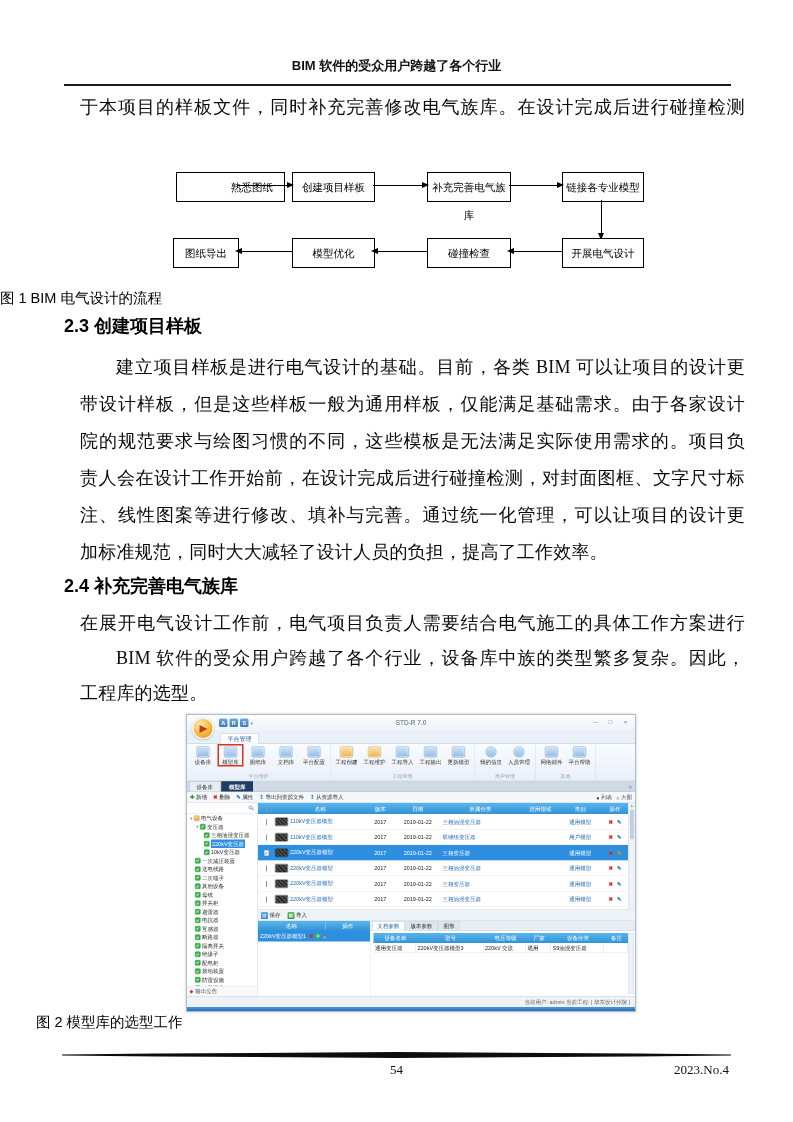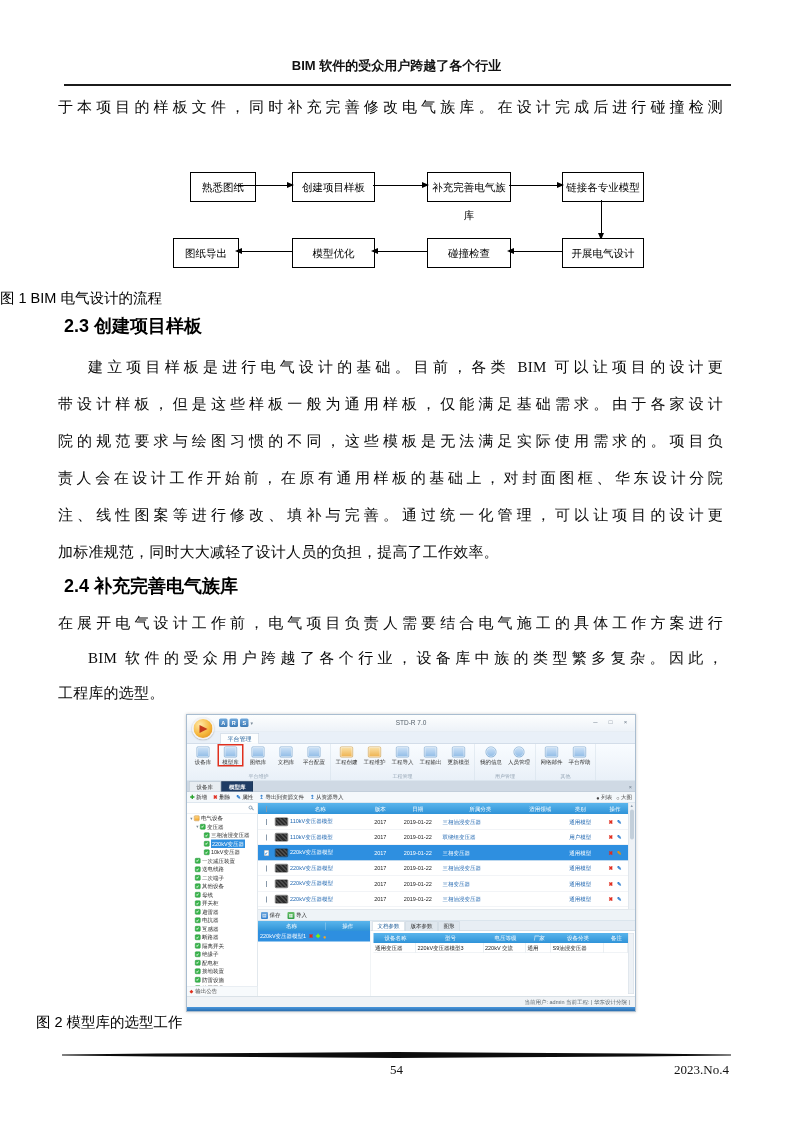--- a/index.html
+++ b/index.html
@@ -2,21 +2,21 @@
 <html><head>
 <meta charset="utf-8">
 <style>
   html,body{margin:0;padding:0;background:#ffffff;}
   .page{position:relative;width:793px;height:1122px;background:#fff;overflow:hidden;
         font-family:"Liberation Serif",serif;color:#111;}
   
   .hdr-title{position:absolute;top:57px;left:0;width:100%;text-align:center;
              font-family:"Liberation Sans",sans-serif;font-weight:bold;font-size:13px;color:#111;}
   .hdr-rule{position:absolute;top:84px;left:64px;right:62px;border-top:2px solid #1b1b1b;}
-  .para{position:absolute;left:58px;width:665px;font-size:15px;color:#0a0a0a;}
+  .para{position:absolute;left:80px;width:665px;font-size:18px;color:#0a0a0a;}
   .jline{height:38px;line-height:38px;text-align:justify;text-align-last:justify;letter-spacing:.2px;white-space:nowrap;}
   .jline.last{text-align-last:left;}
   .jline.ind{text-indent:2em;}
   .h2{position:absolute;left:64px;font-family:"Liberation Sans",sans-serif;font-weight:bold;font-size:18px;color:#000;}
   .caption{position:absolute;left:0;width:100%;text-align:left;
            font-family:"Liberation Sans",sans-serif;font-size:14.5px;color:#000;}
   
   .flow{position:absolute;top:166px;left:0;width:793px;height:125px;font-family:"Liberation Sans",sans-serif;}
   .fbox{position:absolute;height:28px;line-height:28px;border:1px solid #000;text-align:center;
         font-size:10.5px;color:#000;background:#fff;}
@@ -147,21 +147,21 @@
 <div class="page">
 
   <div class="hdr-title">BIM 软件的受众用户跨越了各个行业</div>
   <div class="hdr-rule"></div>
 
   <div class="para" style="top:88px;">
     <div class="jline">于本项目的样板文件，同时补充完善修改电气族库。在设计完成后进行碰撞检测</div>
   </div>
 
   <div class="flow">
-    <div class="fbox" style="left:190px;top:6px;width:64px;">熟悉图纸</div>
+    <div class="fbox" style="left:176px;top:6px;width:64px;padding-left:43px;">熟悉图纸</div>
     <div class="fbox" style="left:292px;top:6px;width:81px;">创建项目样板</div>
     <div class="fbox" style="left:427px;top:6px;width:82px;">补充完善电气族库</div>
     <div class="fbox" style="left:562px;top:6px;width:80px;">链接各专业模型</div>
     <div class="ar-r" style="left:237px;top:19px;width:55px;"></div>
     <div class="ar-r" style="left:373px;top:19px;width:54px;"></div>
     <div class="ar-r" style="left:509px;top:19px;width:53px;"></div>
     <div class="ar-d" style="left:601px;top:34px;height:38px;"></div>
     <div class="fbox" style="left:173px;top:72px;width:64px;">图纸导出</div>
     <div class="fbox" style="left:292px;top:72px;width:81px;">模型优化</div>
     <div class="fbox" style="left:427px;top:72px;width:82px;">碰撞检查</div>
@@ -170,21 +170,21 @@
     <div class="ar-l" style="left:373px;top:85px;width:54px;"></div>
     <div class="ar-l" style="left:509px;top:85px;width:53px;"></div>
   </div>
   <div class="caption" style="top:289px;">图 1  BIM 电气设计的流程</div>
 
   <div class="h2" style="top:314px;">2.3 创建项目样板</div>
   <div class="para" style="top:349px;">
     <div class="jline ind" style="height:37px;line-height:37px;">建立项目样板是进行电气设计的基础。目前，各类 BIM 可以让项目的设计更</div>
     <div class="jline" style="height:37px;line-height:37px;">带设计样板，但是这些样板一般为通用样板，仅能满足基础需求。由于各家设计</div>
     <div class="jline" style="height:37px;line-height:37px;">院的规范要求与绘图习惯的不同，这些模板是无法满足实际使用需求的。项目负</div>
-    <div class="jline" style="height:37px;line-height:37px;">责人会在设计工作开始前，在原有通用样板的基础上，对封面图框、华东设计分院</div>
+    <div class="jline" style="height:37px;line-height:37px;">责人会在设计工作开始前，在设计完成后进行碰撞检测，对封面图框、文字尺寸标</div>
     <div class="jline" style="height:37px;line-height:37px;">注、线性图案等进行修改、填补与完善。通过统一化管理，可以让项目的设计更</div>
     <div class="jline last" style="height:37px;line-height:37px;">加标准规范，同时大大减轻了设计人员的负担，提高了工作效率。</div>
   </div>
 
   <div class="h2" style="top:574px;">2.4 补充完善电气族库</div>
   <div class="para" style="top:606px;">
     <div class="jline" style="height:35px;line-height:35px;">在展开电气设计工作前，电气项目负责人需要结合电气施工的具体工作方案进行</div>
     <div class="jline ind" style="height:35px;line-height:35px;">BIM 软件的受众用户跨越了各个行业，设备库中族的类型繁多复杂。因此，</div>
     <div class="jline last" style="height:35px;line-height:35px;">工程库的选型。</div>
   </div>

